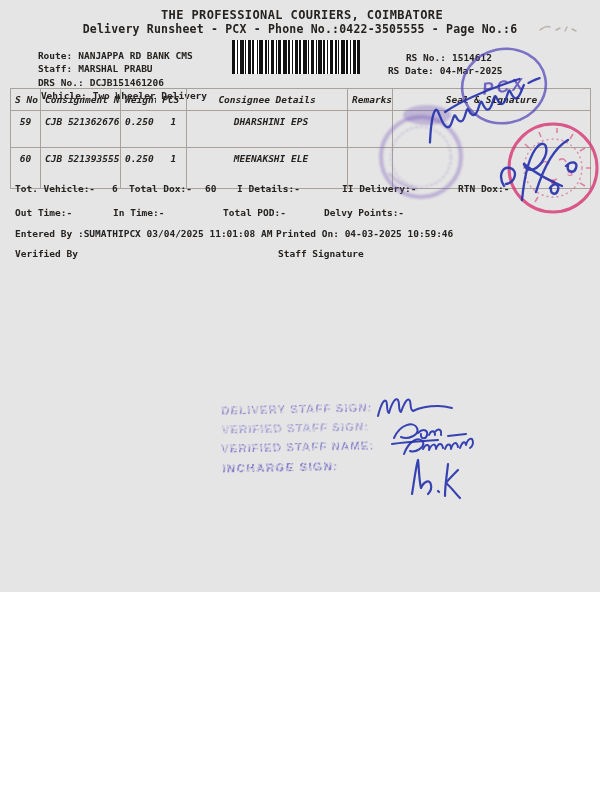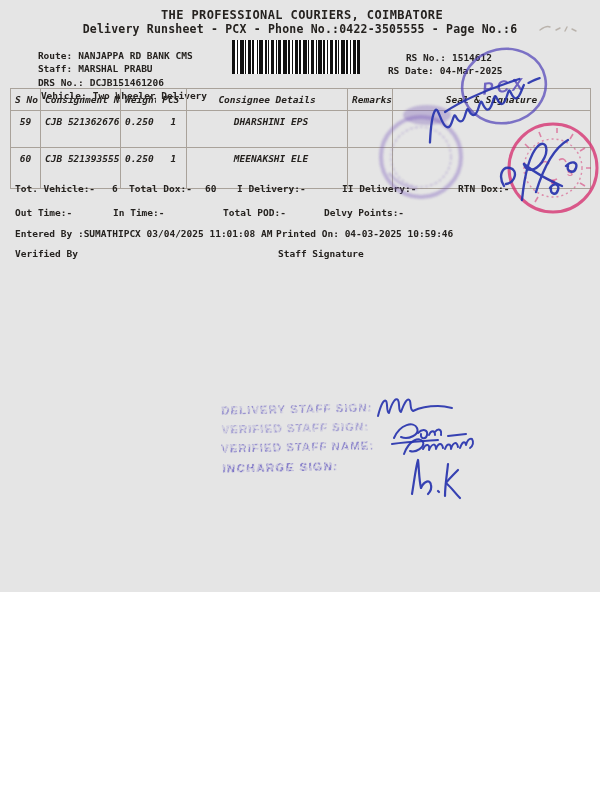--- a/index.html
+++ b/index.html
@@ -132,21 +132,21 @@
       <td></td>
       <td></td>
     </tr>
   </tbody>
     </table>
 
   <div class="line sum" style="left:15px;  top:183px;">Tot. Vehicle:-</div>
   <div class="line sum" style="left:112px; top:183px;">6</div>
   <div class="line sum" style="left:117px; top:183px;margin-left:12px;">Total Dox:-</div>
   <div class="line sum" style="left:205px; top:183px;">60</div>
-  <div class="line sum" style="left:237px; top:183px;">I Delivery:-</div>
+  <div class="line sum" style="left:237px; top:183px;">I Details:-</div>
   <div class="line sum" style="left:342px; top:183px;">II Delivery:-</div>
   <div class="line sum" style="left:458px; top:183px;">RTN Dox:-</div>
 
   <div class="line sum" style="left:15px;  top:207px;">Out Time:-</div>
   <div class="line sum" style="left:113px; top:207px;">In Time:-</div>
   <div class="line sum" style="left:212px; top:207px;margin-left:11px;">Total POD:-</div>
   <div class="line sum" style="left:292px; top:207px;margin-left:32px;">Delvy Points:-</div>
 
   <div class="line sum" style="left:15px;  top:228px;">Entered By :SUMATHIPCX 03/04/2025 11:01:08 AM</div>
   <div class="line sum" style="left:276px; top:228px;">Printed On: 04-03-2025 10:59:46</div>

